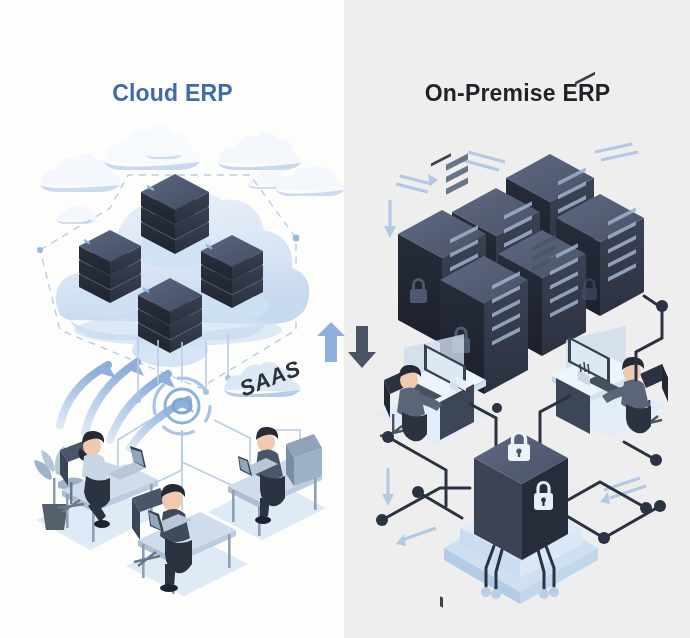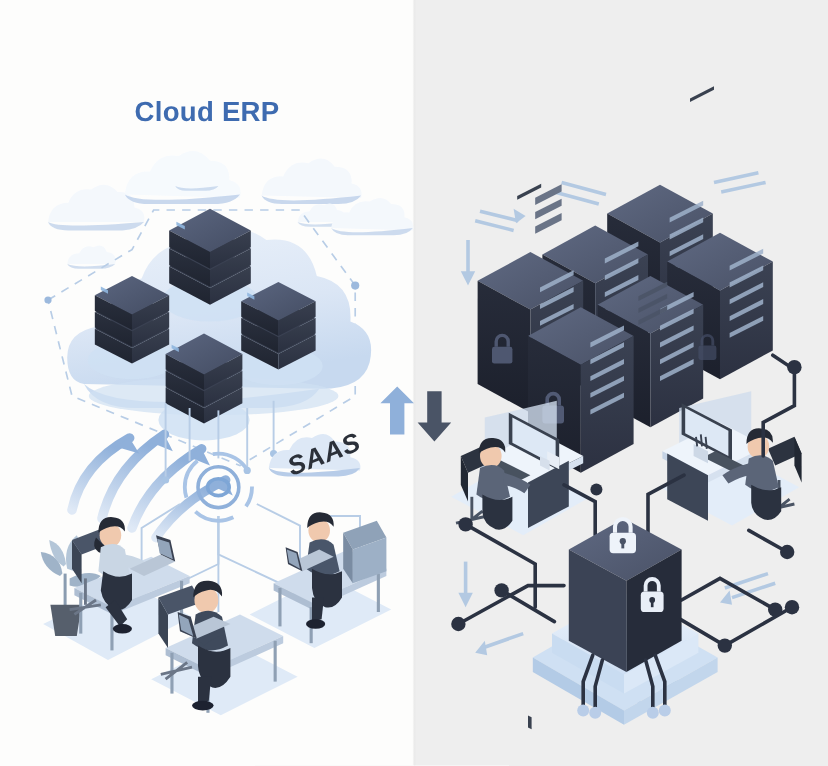--- a/index.html
+++ b/index.html
@@ -27,20 +27,21 @@
 </head>
 <body>
 
 <div id="stage">
 
   <div class="panel" id="panel-left"></div>
   <div class="panel" id="panel-right"></div>
   <div class="divider"></div>
 
   <div class="title" id="title-left">Cloud ERP</div>
+  <div class="title" id="title-right">On-Premise ERP</div>
 
   <svg class="layer" id="svg-left" viewBox="0 0 690 638">
     <defs>
       <linearGradient id="gCloudBig" x1="0" y1="0" x2="0.3" y2="1">
         <stop offset="0%" stop-color="#eaf1fa"></stop>
           <stop offset="60%" stop-color="#dbe6f5"></stop>
         <stop offset="100%" stop-color="#c7d9ef"></stop>
       </linearGradient>
       <linearGradient id="gArrow" x1="0" y1="1" x2="0.4" y2="0">
         <stop offset="0%" stop-color="#dfe9f6"></stop>

